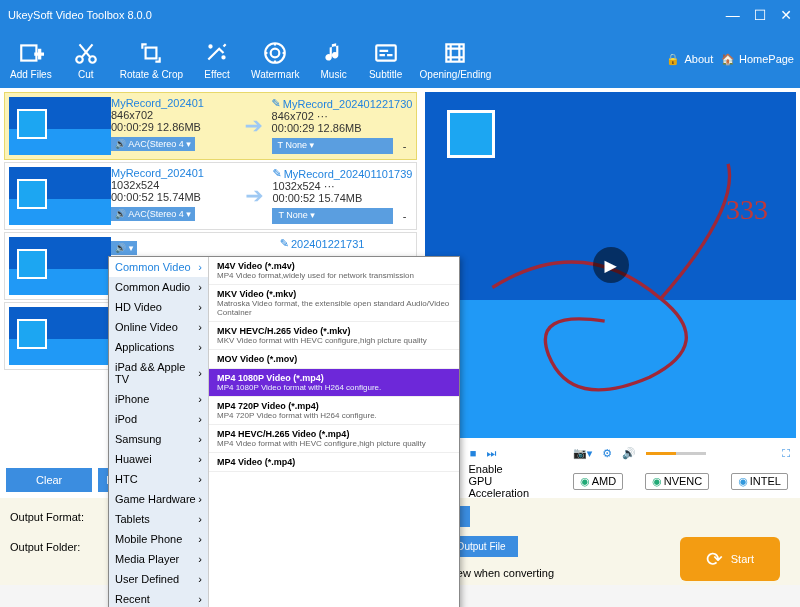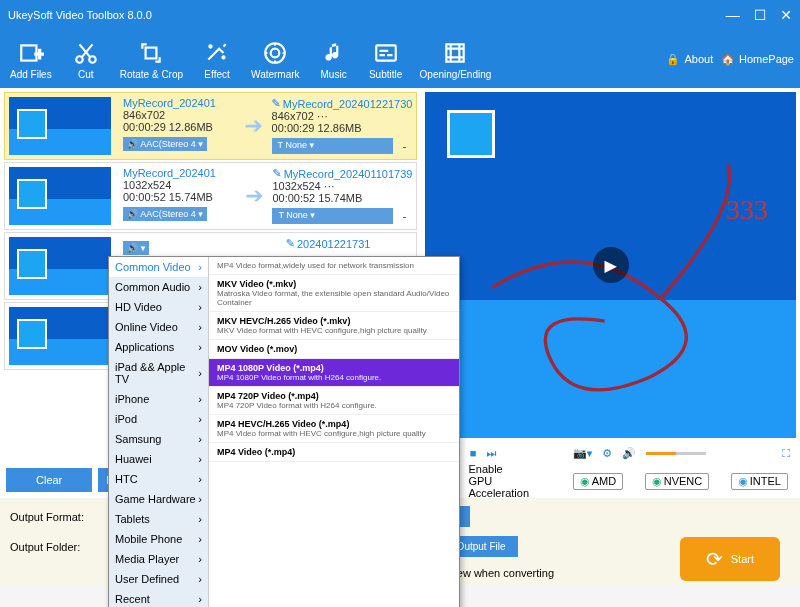--- a/index.html
+++ b/index.html
@@ -9,21 +9,21 @@
 .titlebar .wincontrols span{cursor:pointer;font-size:14px}
 .toolbar{background:#2384de;height:58px;display:flex;align-items:center;padding:0 6px;gap:8px;color:#fff}
 .tbtn{display:flex;flex-direction:column;align-items:center;gap:2px;padding:2px 4px;min-width:44px;cursor:pointer}
 .tbtn .ico{width:28px;height:28px;display:flex;align-items:center;justify-content:center}
 .tbtn .lbl{font-size:10px;white-space:nowrap}
 .tspacer{flex:1}
 .tlink{display:flex;align-items:center;gap:4px;cursor:pointer;font-size:11px}
 .mainrow{display:flex;height:410px}
 .leftcol{width:462px;display:flex;flex-direction:column;position:relative}
 .filelist{flex:1;overflow:hidden;padding:4px;background:#fff;display:flex;flex-direction:column;gap:2px}
-.fileitem{display:flex;gap:12px;padding:4px;border:1px solid #ddd}
+.fileitem{display:flex;gap:0;padding:4px;border:1px solid #ddd}
 .fileitem.sel{background:#fcf3b8;border-color:#e8d86b}
 .thumb{width:102px;height:58px;background:linear-gradient(180deg,#0a5ec9 0%,#0a5ec9 55%,#2099f6 55%,#2099f6 100%);position:relative;flex-shrink:0}
 .thumb::after{content:"";position:absolute;top:12px;left:8px;width:26px;height:26px;background:#1ca6f2;border:2px solid #fff}
 .fmeta{flex:1;display:flex}
 .fmcol{flex:1;font-size:10px;color:#333}
 .fmcol .nm{color:#2384de;display:flex;align-items:center;gap:2px}
 .fmarrow{width:36px;display:flex;align-items:center;justify-content:center;color:#9fc9f3;font-size:22px}
 .audiorow{display:flex;gap:4px;margin-top:4px}
 .audiobtn{background:#5a9ee0;color:#fff;padding:2px 4px;font-size:9px;display:flex;align-items:center;gap:2px}
 .subtbtn{background:#5a9ee0;color:#fff;padding:2px 6px;font-size:9px;flex:1}
@@ -401,20 +401,21 @@
             <span>User Defined</span>
             <span>›</span>
           </div>
           <div>
             <span>Recent</span>
             <span>›</span>
           </div>
         </div>
    <div class="dopts" id="dopts">
           <div class="dopt">
+            <div class="t">M4V Video (*.m4v)</div>
             <div class="d">MP4 Video format,widely used for network transmission</div>
           </div>
           <div class="dopt">
             <div class="t">MKV Video (*.mkv)</div>
             <div class="d">Matroska Video format, the extensible open standard Audio/Video Container</div>
           </div>
           <div class="dopt">
             <div class="t">MKV HEVC/H.265 Video (*.mkv)</div>
             <div class="d">MKV Video format with HEVC configure,high picture quality</div>
           </div>

